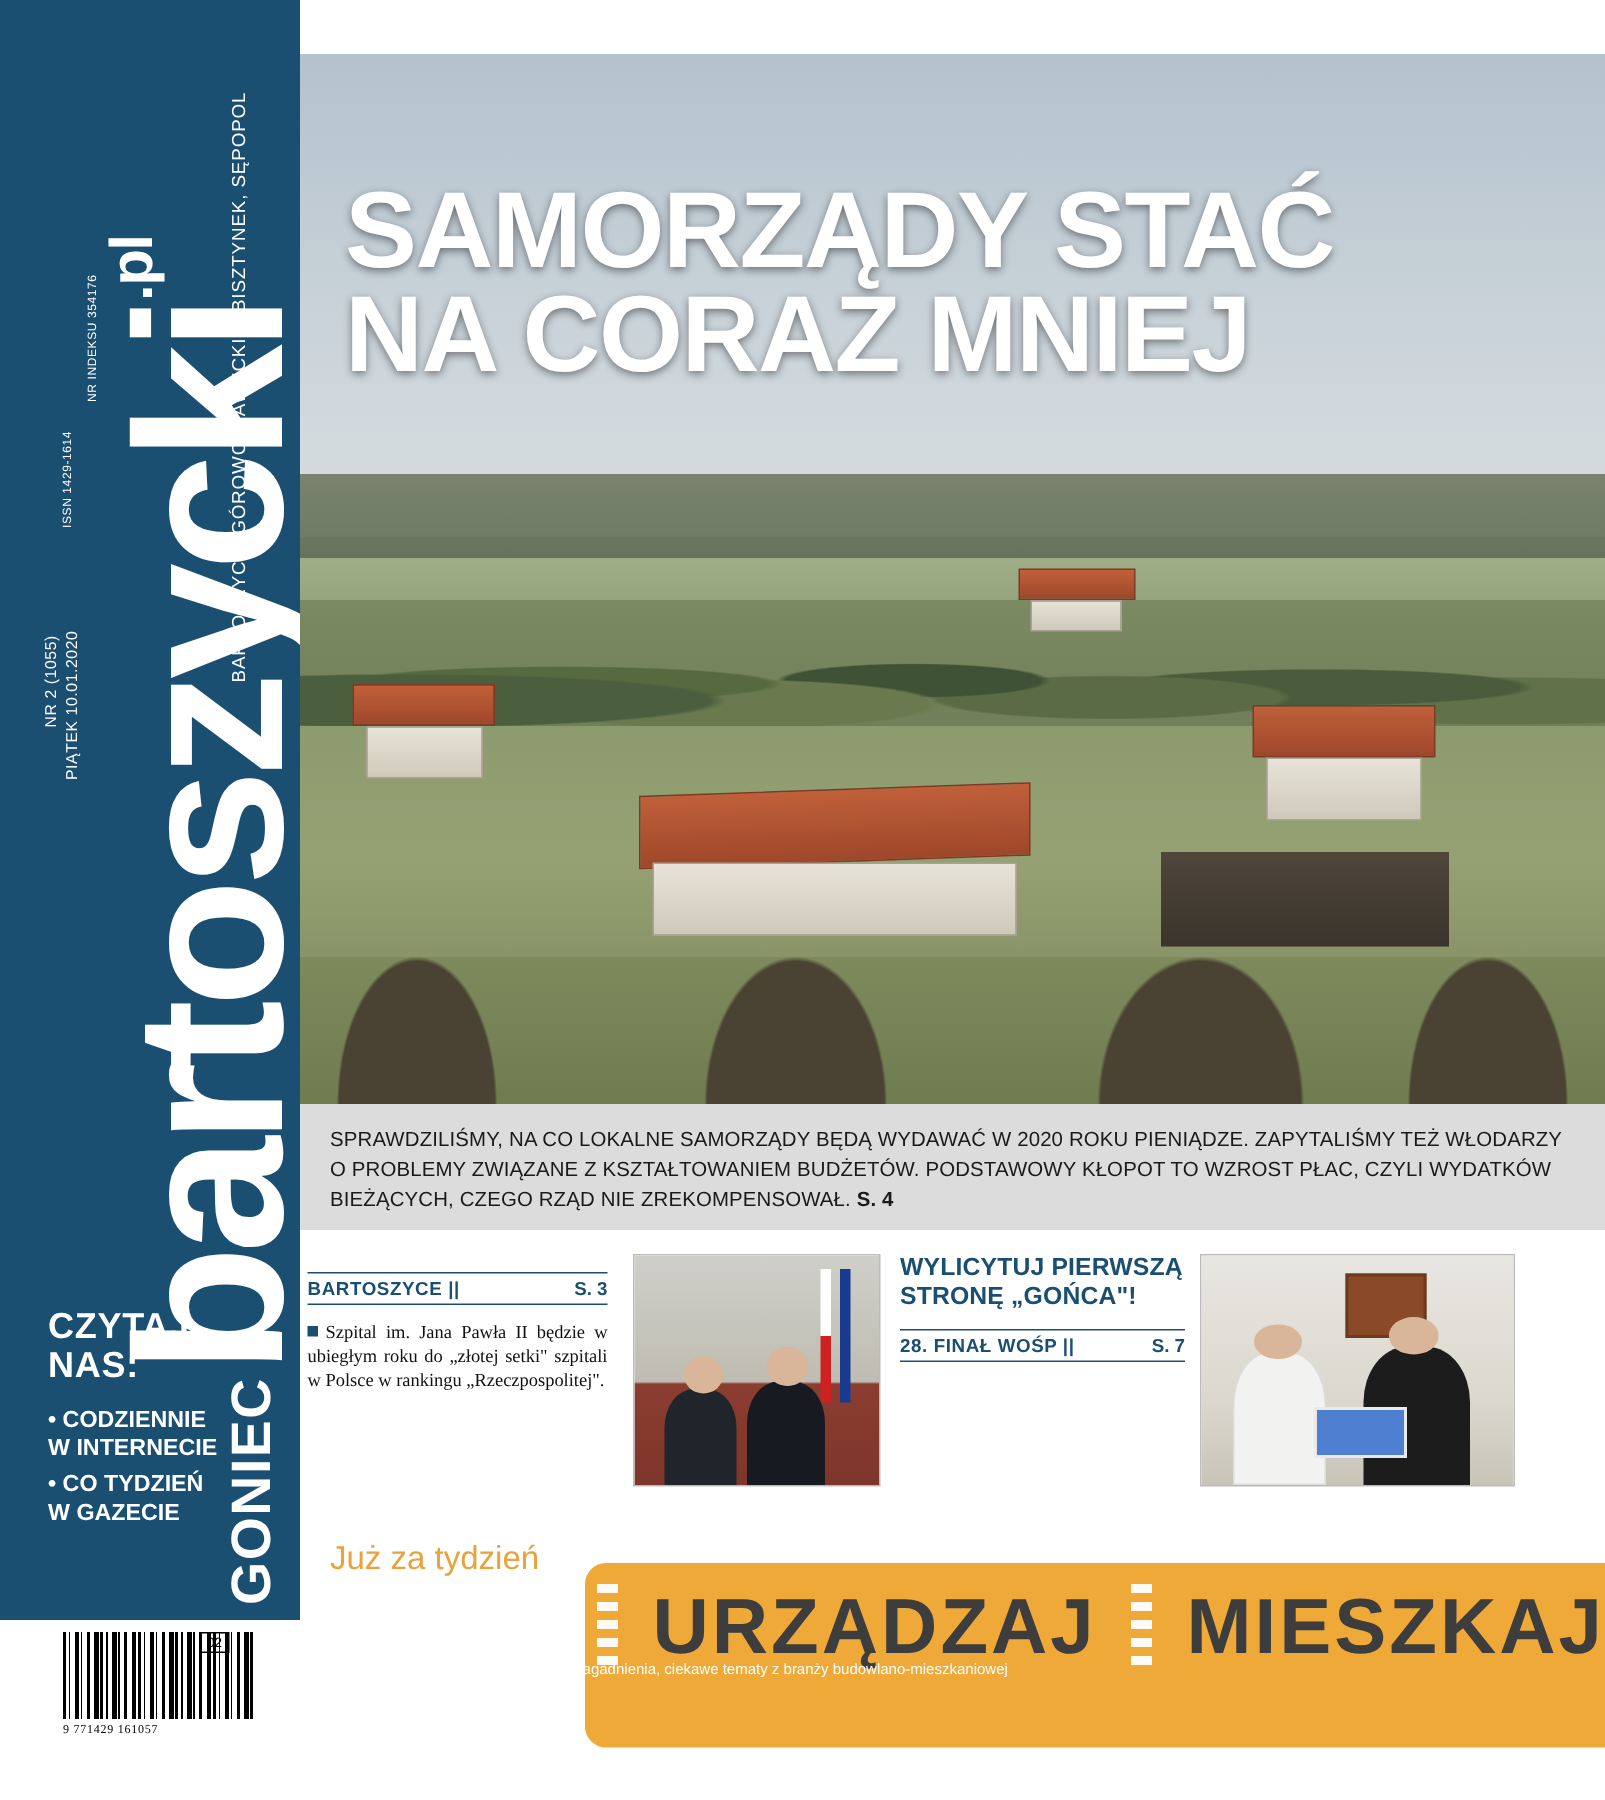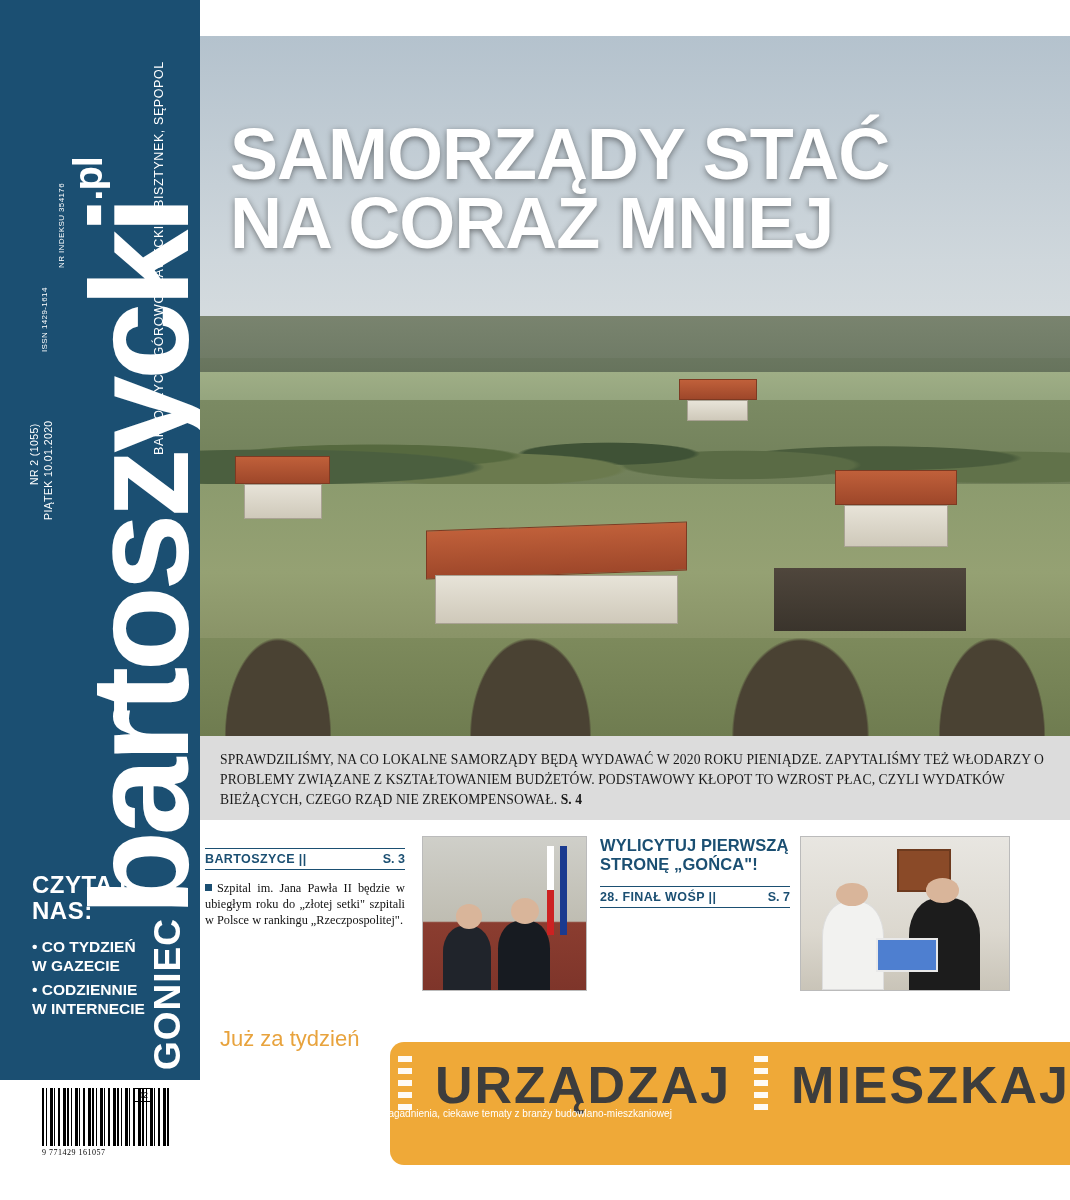--- a/index.html
+++ b/index.html
@@ -228,21 +228,20 @@
     position:absolute; left:200px; top:736px; width:870px; height:84px;
     background:#dcdcdc;
     padding:14px 22px 0 20px;
   }
   #hero-caption p {
     margin:0;
     font-size:13.6px;
     line-height:1.48;
     color:#1a1a1a;
     letter-spacing:0.1px;
-    font-family:Liberation Serif, serif;
   }
   #hero-caption .pg { font-weight:bold; }
 
   
   .teaser { position:absolute; top:836px; }
   #teaser-1 { left:205px; width:200px; }
   #teaser-2 { left:600px; width:190px; }
   .teaser h3 {
     margin:0;
     font-size:16.5px; font-weight:bold; line-height:1.15;
@@ -357,24 +356,24 @@
   <div class="mast-towns">BARTOSZYCE, GÓROWO IŁAWECKIE, BISZTYNEK, SĘPOPOL</div>
   <div class="mast-issn">ISSN 1429-1614</div>
   <div class="mast-nr">NR INDEKSU 354176</div>
   <div class="mast-issue">NR 2 (1055)</div>
   <div class="mast-date">PIĄTEK 10.01.2020</div>
 
   <div id="read-us">
     <div class="ru-title">CZYTAJ
 NAS:</div>
     <ul>
+      <li>CODZIENNIE
+W INTERNECIE</li>
       <li>CO TYDZIEŃ
 W GAZECIE</li>
-      <li>CODZIENNIE
-W INTERNECIE</li>
     </ul>
   </div>
 </div>
 
 <div id="barcode-wrap">
   <div id="barcode-bars"></div>
   <div id="barcode-num">9 771429 161057</div>
 </div>
 <div id="barcode-issue">02</div>
 

